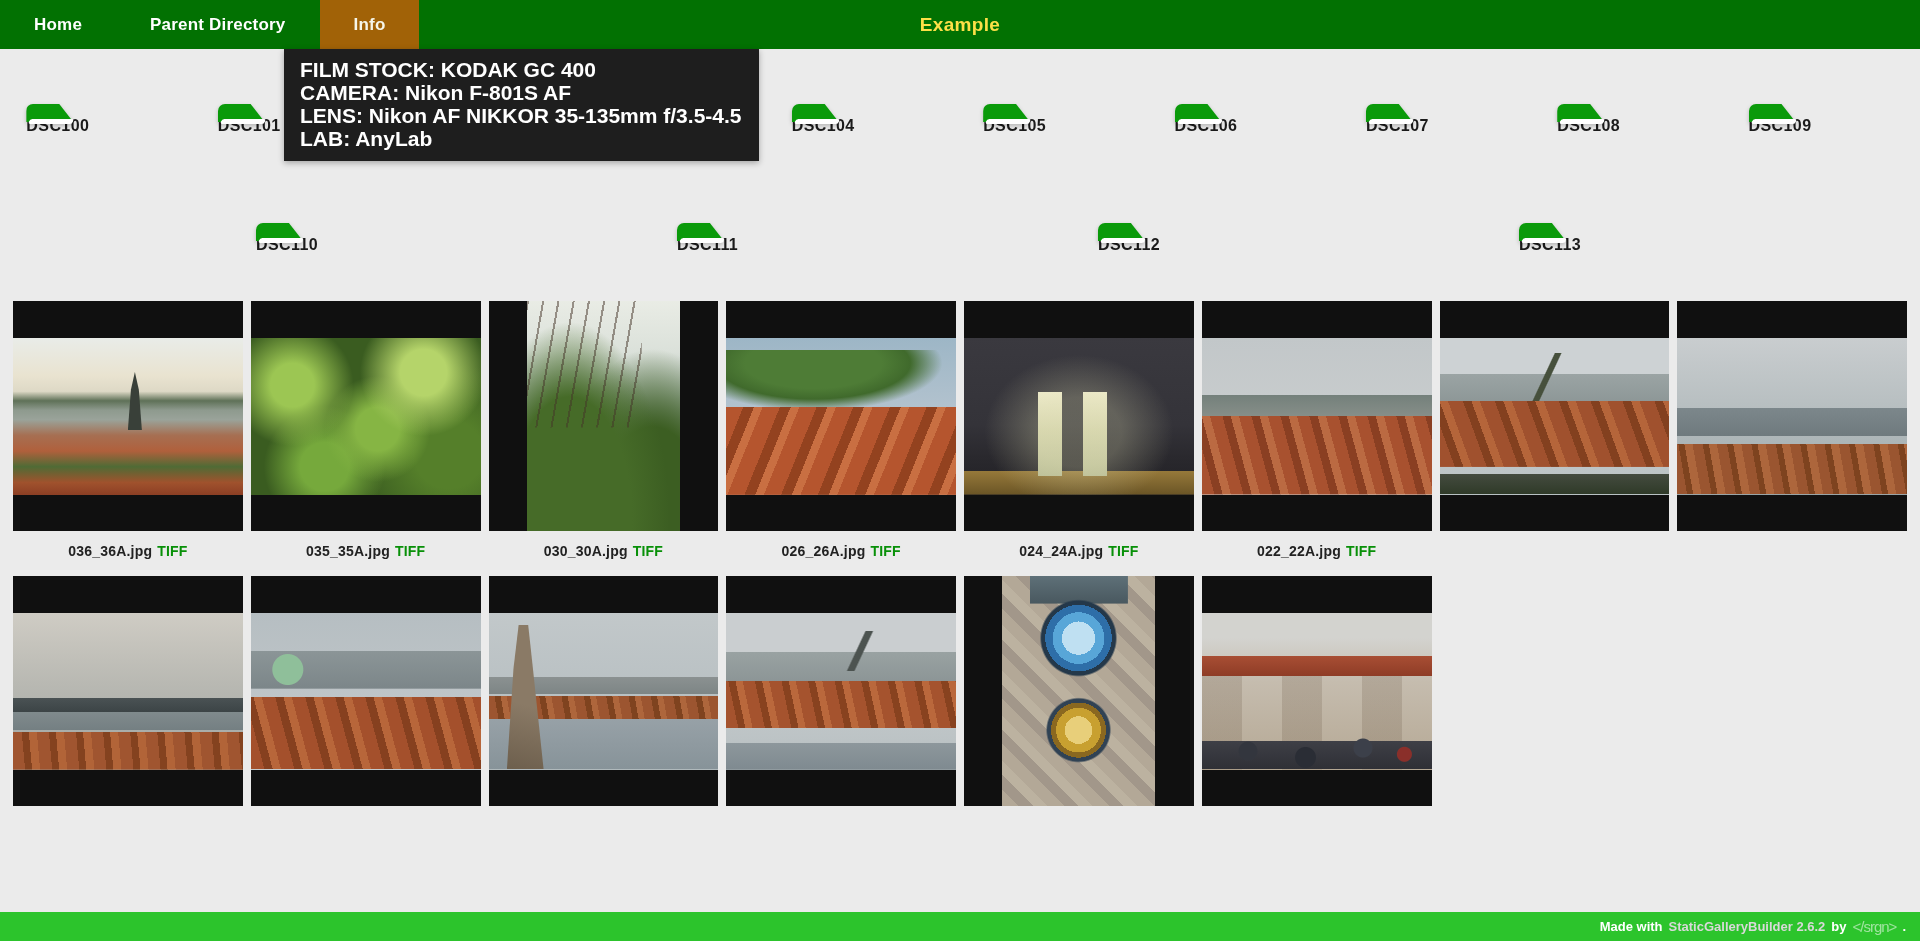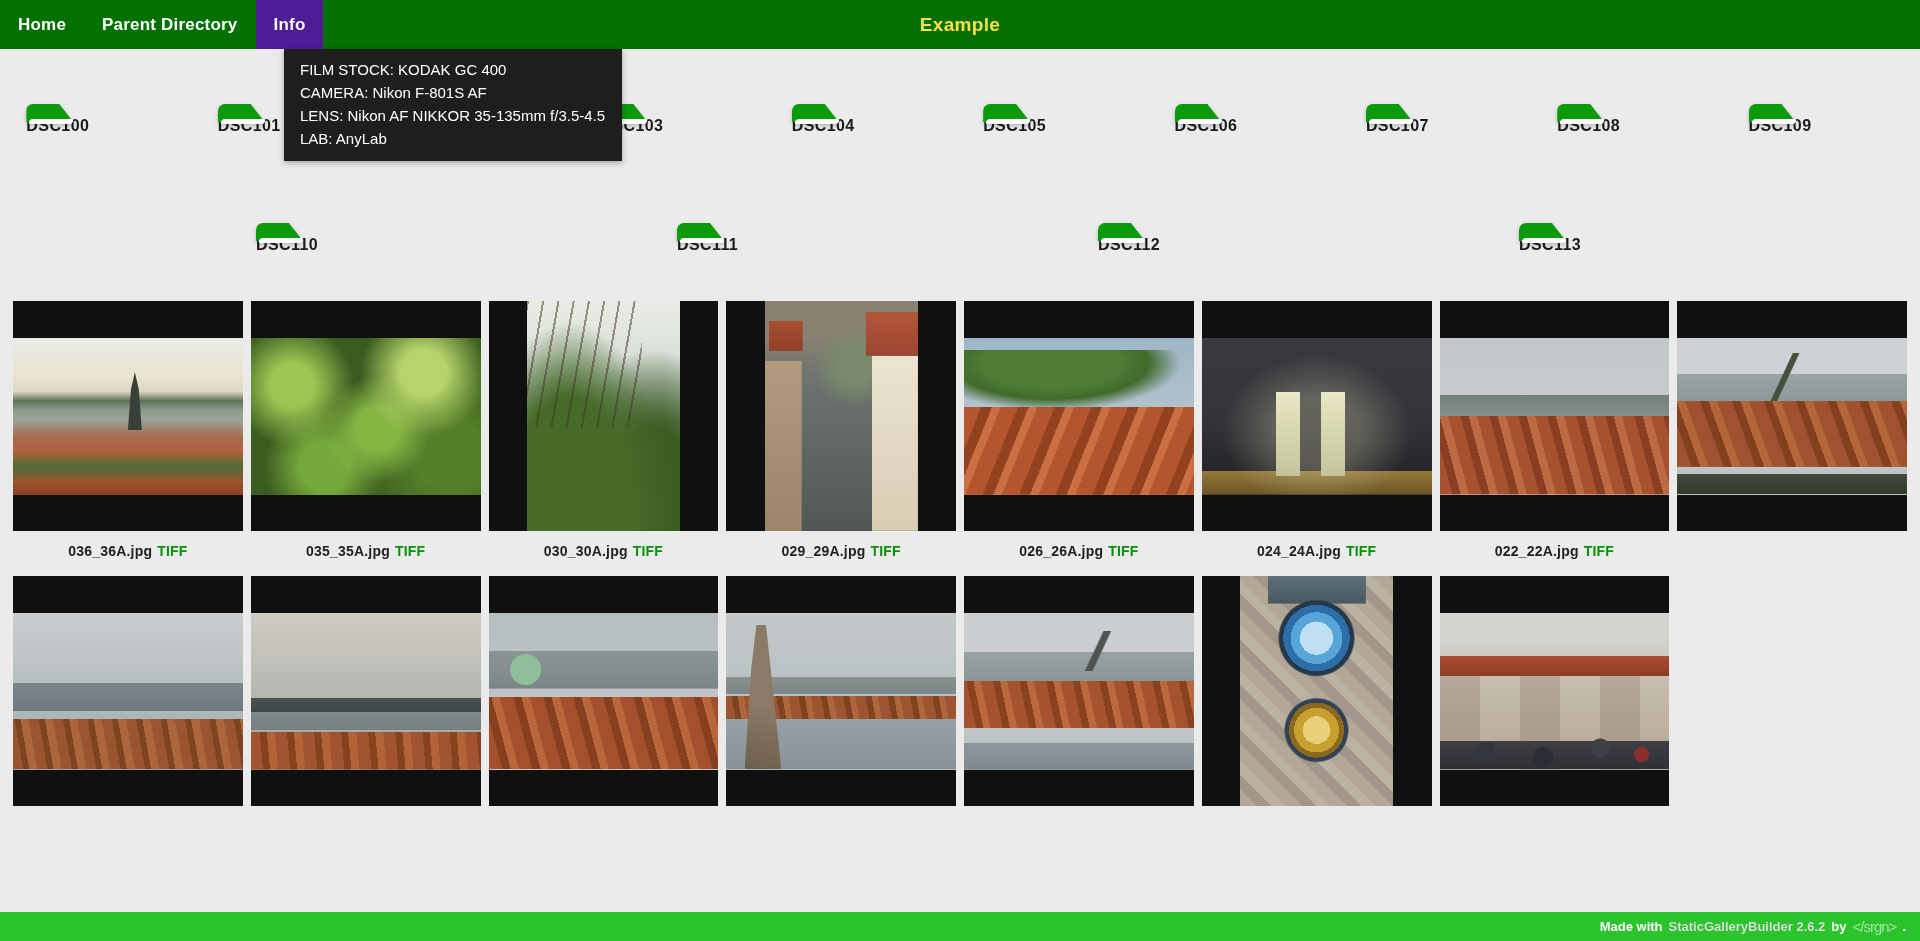--- a/index.html
+++ b/index.html
@@ -1,27 +1,27 @@
 <!DOCTYPE html>
 <html><head>
 <meta charset="utf-8">
 <style>
   *{box-sizing:border-box;margin:0;padding:0}
   html,body{width:1920px;height:941px;overflow:hidden}
   body{background:#ebebeb;font-family:"Liberation Sans",sans-serif;position:relative}
 
   
   .navbar{position:relative;height:49px;background:#027102;display:flex;align-items:stretch;z-index:20}
-  .nav-item{line-height:49px;padding:0 18px;color:#fff;font-weight:bold;font-size:17px;letter-spacing:.2px;cursor:pointer}
-  .nav-item.active{background:#4c1d95;color:#f6f6e9}
+  .nav-item{line-height:49px;padding:0 34px;color:#fff;font-weight:bold;font-size:17px;letter-spacing:.2px;cursor:pointer}
+  .nav-item.active{background:#a16207;color:#f6f6e9}
   .nav-title{position:absolute;left:50%;top:0;transform:translateX(-50%);line-height:49px;color:#fde047;font-weight:bold;font-size:19px;letter-spacing:.3px}
 
   
   .info-tooltip{position:absolute;left:284px;top:49px;background:#1e1e1e;color:#fff;padding:9px 17px 11px 16px;z-index:30;box-shadow:0 2px 6px rgba(0,0,0,.3)}
-  .info-tooltip .tip-line{font-size:15px;line-height:23px;font-weight:400;white-space:nowrap}
+  .info-tooltip .tip-line{font-size:21px;line-height:23px;font-weight:700;white-space:nowrap}
 
   
   .folder-grid{display:flex;flex-wrap:wrap;justify-content:space-evenly;padding-top:55px}
   .folder-item{width:145px;margin:0 20px 88px;text-decoration:none;display:block;cursor:pointer}
   .folder{position:relative;width:95px;height:77px;margin:0 auto;filter:drop-shadow(0 2px 2px rgba(0,0,0,.22))}
   .folder .tab{position:absolute;top:0;left:0;width:47px;height:18px;background:#0a9a0a;border-radius:7px 3px 0 0;clip-path:polygon(0 0,70% 0,100% 100%,0 100%)}
   .folder .fbody{position:absolute;left:0;top:11px;width:100%;height:66px;background:linear-gradient(180deg,#0a8609 0%,#087c08 55%,#07660a 100%);border-radius:7px}
   .folder .fbody::before{content:"";position:absolute;left:3px;top:4px;width:44px;height:5px;background:#fff;border-radius:3px;transform:skewX(-20deg)}
   .folder-label{margin-top:13px;text-align:left;font-weight:bold;font-size:16px;letter-spacing:.4px;color:#1b1b1b}
 
@@ -212,28 +212,20 @@
 
   <figure class="photo-figure">
     <a class="thumb-box">
       <span class="thumb shape-portrait sc-hillside-trees"></span>
     </a>
     <figcaption class="photo-caption">
       <span>030_30A.jpg</span><a class="tiff-link">TIFF</a>
     </figcaption>
   </figure>
 
-  <figure class="photo-figure">
-    <a class="thumb-box">
-      <span class="thumb shape-portrait sc-square-aerial"></span>
-    </a>
-    <figcaption class="photo-caption">
-      <span>029_29A.jpg</span><a class="tiff-link">TIFF</a>
-    </figcaption>
-  </figure>
 
   <figure class="photo-figure">
     <a class="thumb-box">
       <span class="thumb shape-landscape sc-rooftops-hill"></span>
     </a>
     <figcaption class="photo-caption">
       <span>026_26A.jpg</span><a class="tiff-link">TIFF</a>
     </figcaption>
   </figure>
 

